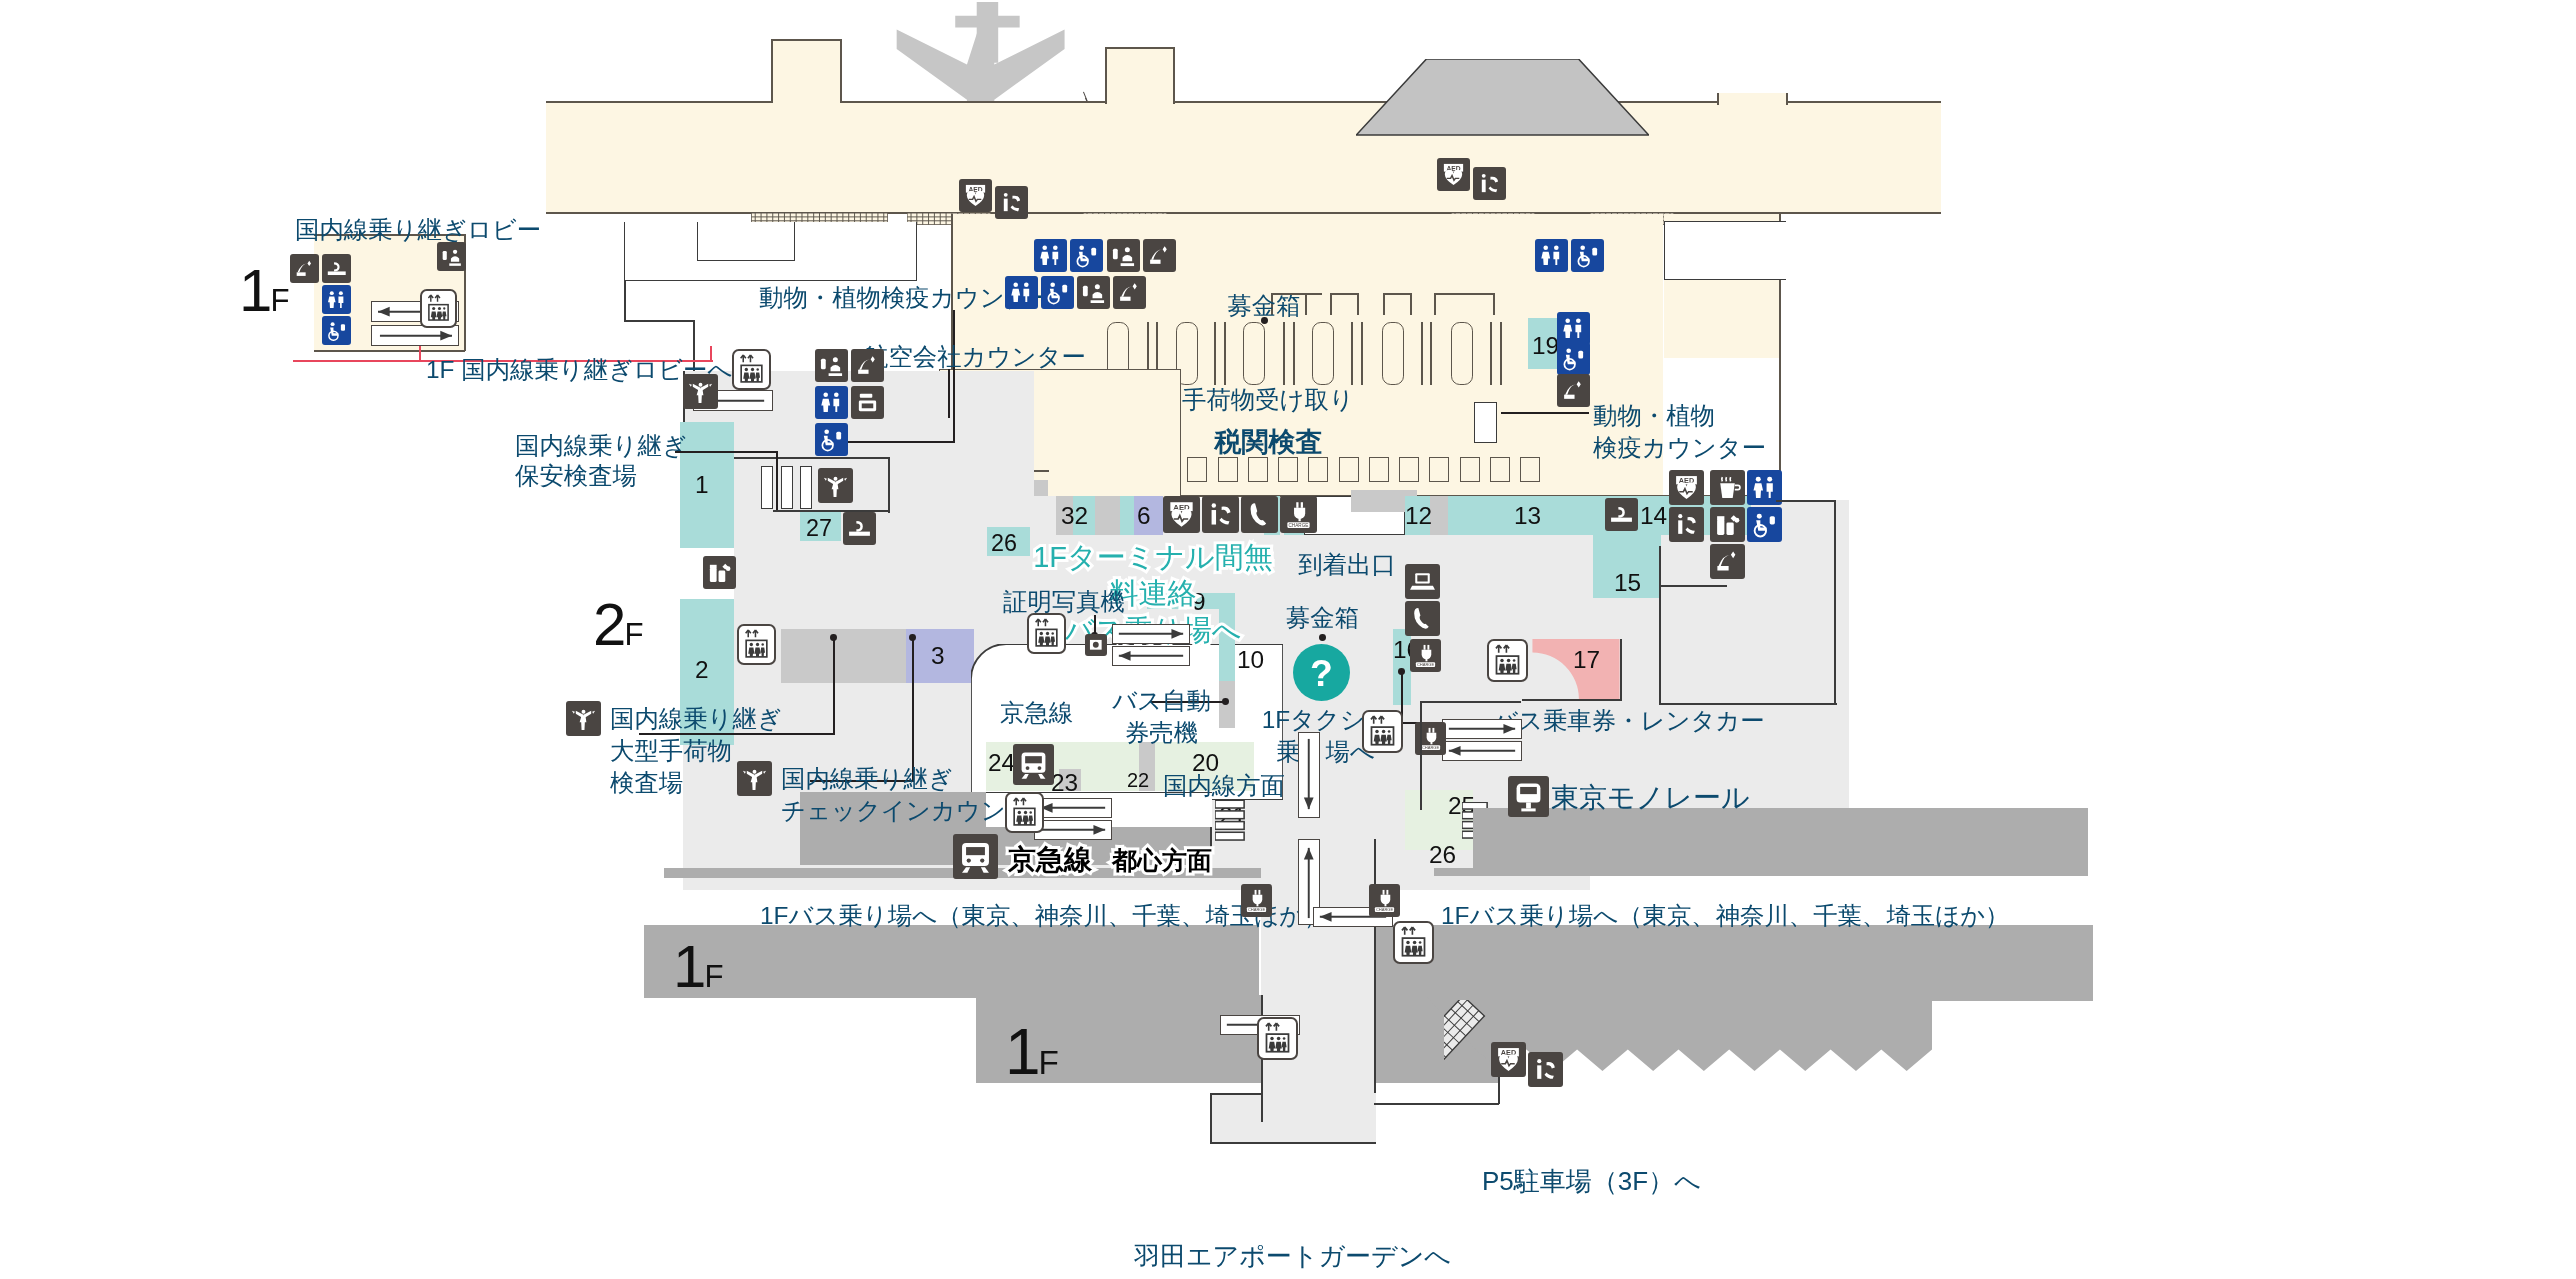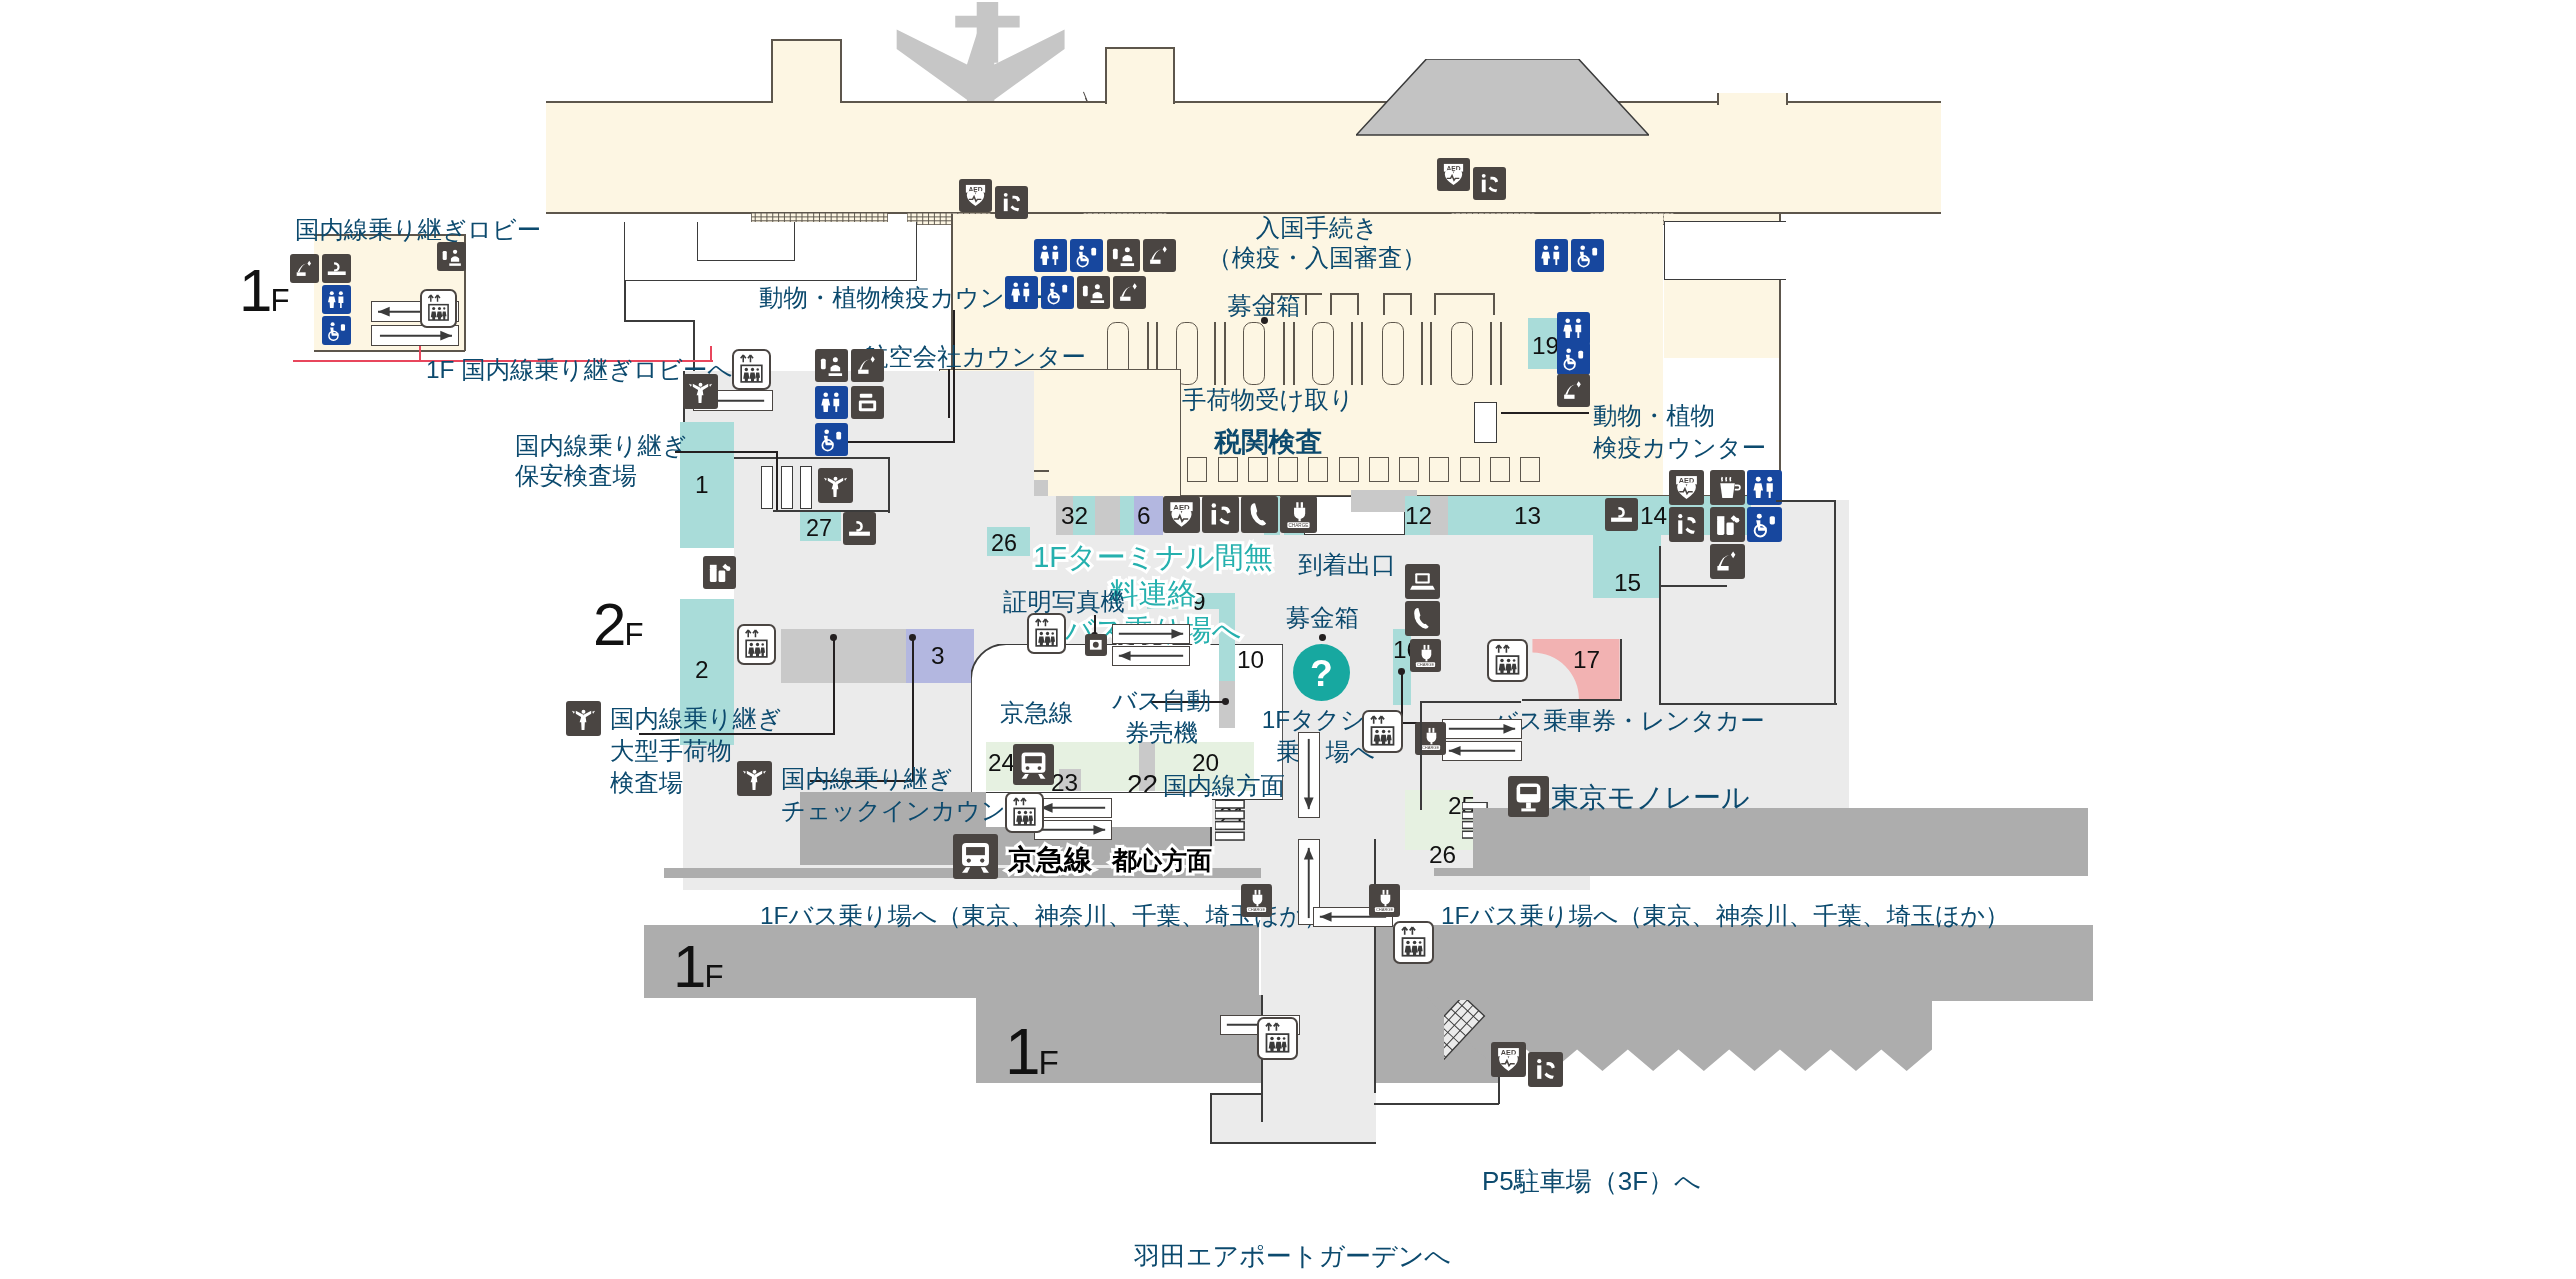--- a/index.html
+++ b/index.html
@@ -356,21 +356,21 @@
   <div class="zn" style="left:1192px;top:588px;font-size:24.4px;">9</div>
   <div class="zn" style="left:1237px;top:646px;font-size:24.4px;">10</div>
   <div class="dot" style="left:1222px;top:698px;"></div>
   <div class="leader" style="left:1151px;top:701px;width:72px;height:2px;"></div>
 
   <div class="shape f-green" style="left:986px;top:742px;width:268px;height:49px;"></div>
   <div class="shape f-gray" style="left:1139px;top:742px;width:15.6px;height:49px;"></div>
   <div class="shape f-gray" style="left:1059px;top:769px;width:21.5px;height:21.5px;"></div>
   <div class="zn" style="left:988px;top:749px;font-size:24.4px;">24</div>
   <div class="zn" style="left:1051px;top:769px;font-size:24.4px;">23</div>
-  <div class="zn" style="left:1127px;top:769px;font-size:28px;">22</div>
+  <div class="zn" style="left:1127px;top:769px;font-size:20px;">22</div>
   <div class="zn" style="left:1192px;top:749px;font-size:24.4px;">20</div>
   <div class="zn" style="left:1219px;top:802px;font-size:24.4px;">21</div>
 
   <div class="shape f-graym" style="left:800px;top:792px;width:410px;height:73px;"></div>
   <div class="shape" style="left:1210px;top:792px;width:1.6px;height:73px;background:#3b3b3b;"></div>
   <div class="shape f-white" style="left:986px;top:792px;width:226px;height:35px;border-bottom:none;border-left:none;border-right:none;"></div>
 
   <div class="stairs" style="left:1215px;top:800px;width:33px;height:49px;">
     <svg width="33" height="49" viewBox="0 0 34 50">
         <g stroke="#3b3b3b" stroke-width="1.6" fill="#fff">
@@ -493,22 +493,20 @@
   <div class="leader" style="left:675px;top:451px;width:102px;height:2px;"></div>
   <div class="leader" style="left:776px;top:451px;width:2px;height:59px;"></div>
 
   <div class="lbl" style="left:759px;top:283px;font-size:24.4px;">動物・植物検疫カウンター</div>
   <div class="leader" style="left:953px;top:310px;width:2px;height:133px;"></div>
   <div class="leader" style="left:826px;top:441px;width:129px;height:2px;"></div>
 
   <div class="lbl" style="left:864px;top:342px;font-size:24.4px;">航空会社カウンター</div>
   <div class="leader" style="left:948px;top:369px;width:2px;height:49px;"></div>
 
-  <div class="lbl c" style="left:1151px;top:213px;width:332px;font-size:24.4px;"><span style="white-space:pre-line;">入国手続き
-（検疫・入国審査）</span></div>
 
   <div class="lbl c" style="left:1181px;top:291px;width:166px;font-size:24.4px;">募金箱</div>
   <div class="lbl c" style="left:1151px;top:385px;width:234px;font-size:24.4px;">手荷物受け取り</div>
   <div class="lbl c" style="left:1176px;top:426px;width:185px;font-size:27px;font-weight:bold;">税関検査</div>
 
   <div class="lbl c" style="left:1259px;top:550px;width:176px;font-size:24.4px;">到着出口</div>
 
   <div class="outline-txt teal c" style="left:1026px;top:539px;width:254px;font-size:29px;text-align:center;line-height:1.25;">
     <span class="u" style="white-space:pre-line;width:254px;text-align:center;">1Fターミナル間無料連絡
 バス乗り場へ</span>

